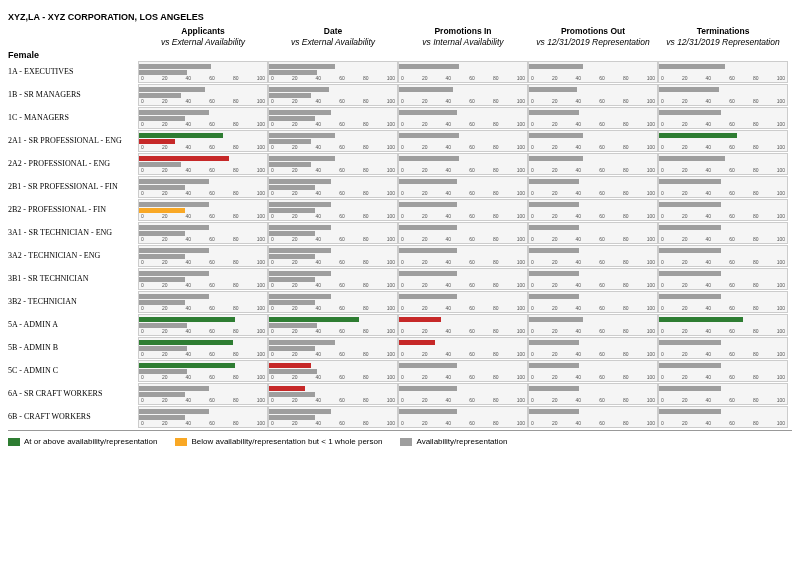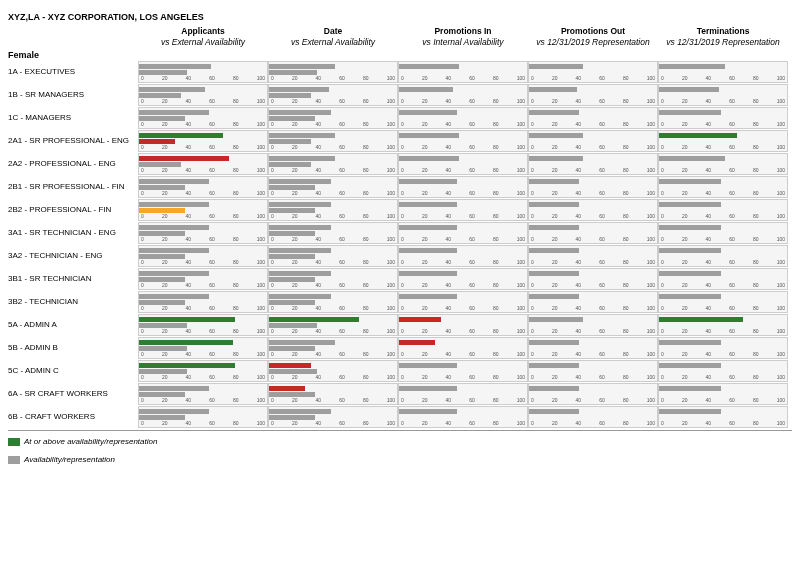--- a/index.html
+++ b/index.html
@@ -60,20 +60,21 @@
     .row {
       display: flex;
       align-items: center;
       margin-bottom: 1px;
     }
     .row-label {
       width: 130px;
       font-size: 8px;
       line-height: 1.2;
       padding-right: 4px;
+      font-family: Liberation Serif, serif;
     }
     .charts {
       display: flex;
     }
     .chart-cell {
       width: 130px;
       height: 22px;
       position: relative;
       border: 1px solid #ccc;
       background: #f5f5f5;
@@ -102,23 +103,22 @@
     .bar2.red { background: #c62828; }
     .bar2.yellow { background: #f9a825; }
     .bar2.gray { background: #9e9e9e; }
     .legend {
       display: flex;
       margin-top: 6px;
       justify-content: space-between;
     }
     .legend-col {
       display: flex;
-      flex-direction: column;
-      gap: 9px;
-      font-style: italic;
+      flex-direction: row;
+      gap: 18px;
     }
     .legend-item {
       display: flex;
       align-items: center;
       gap: 4px;
       font-size: 8px;
     }
     .legend-box {
       width: 12px;
       height: 8px;
@@ -1319,17 +1319,21 @@
 
 <hr class="divider">
 
 <div class="legend">
   <div class="legend-col">
       <div class="legend-item">
         <div class="legend-box" style="background: rgb(46, 125, 50);"></div>
         <span>At or above availability/representation</span>
       </div>
       <div class="legend-item">
+        <div class="legend-box" style="background: rgb(249, 168, 37);"></div>
+        <span>Below availability/representation but &lt; 1 whole person</span>
+      </div>
+      <div class="legend-item">
         <div class="legend-box" style="background: rgb(158, 158, 158);"></div>
         <span>Availability/representation</span>
       </div>
     </div>
 </div>
 
 </body></html>

